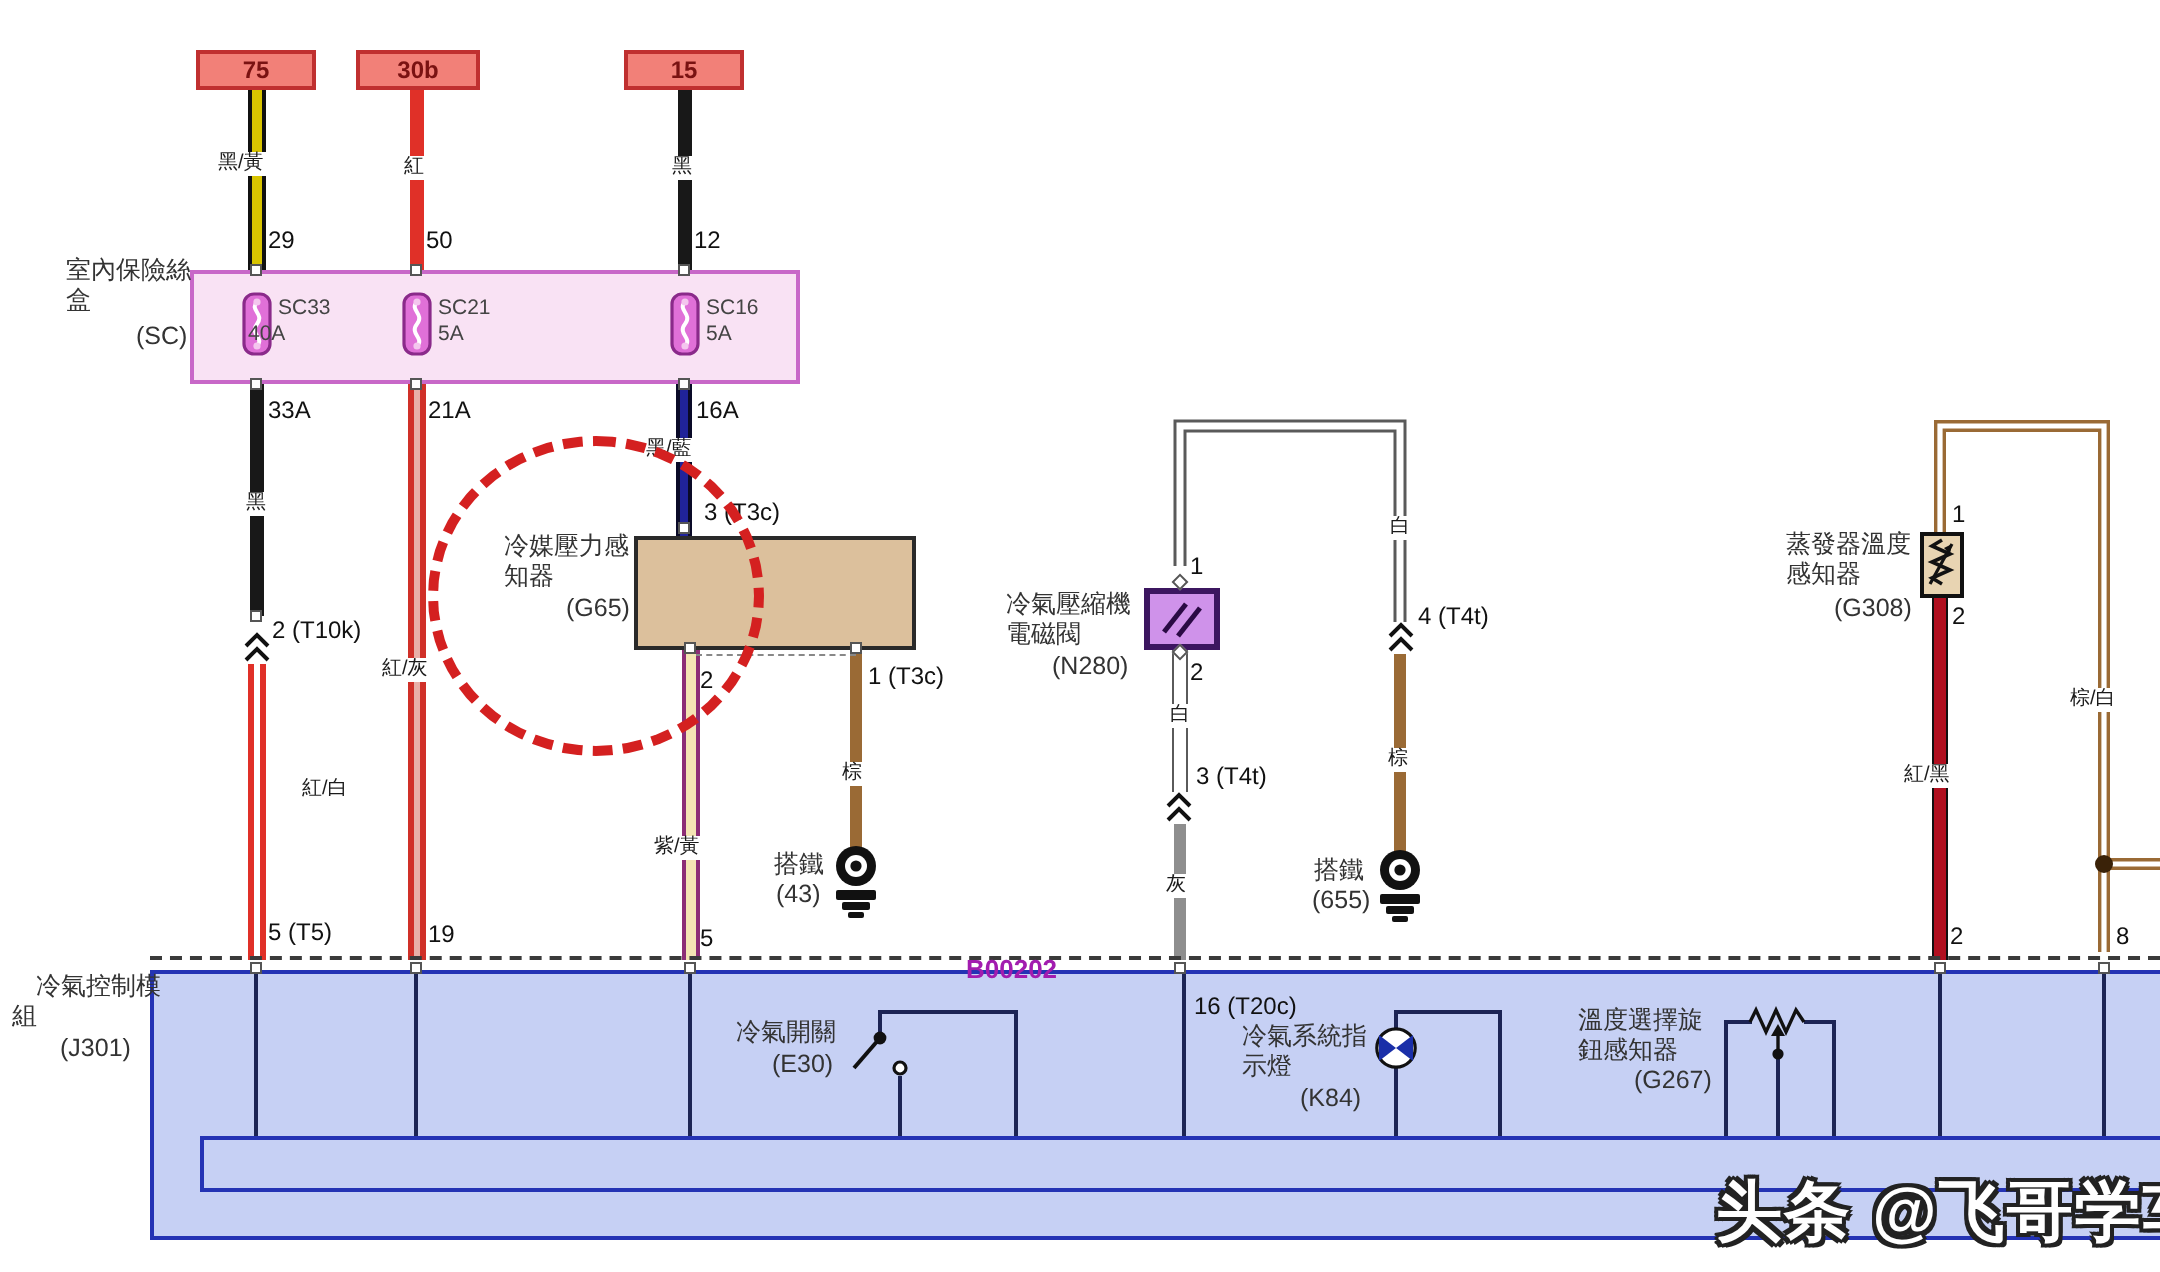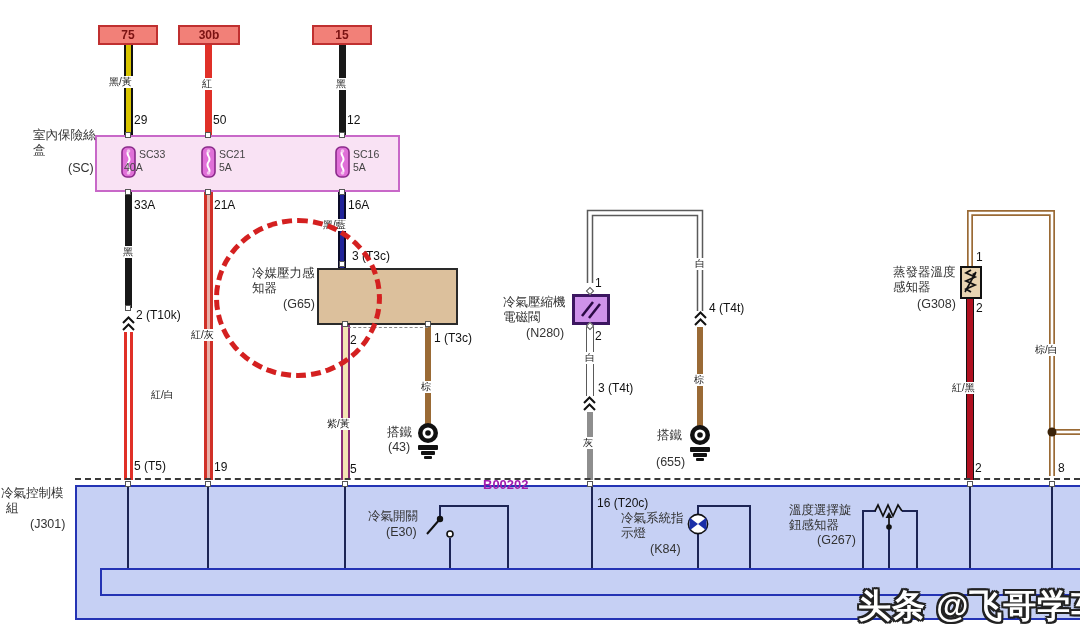--- a/index.html
+++ b/index.html
@@ -184,21 +184,21 @@
   <div class="lbl" style="left:693px;top:374px;">棕</div>
   <svg style="left:687px;top:424px;" width="26" height="38">
     <circle cx="13" cy="11" r="10" fill="#111"></circle>
       <circle cx="13" cy="11" r="5.5" fill="#fff"></circle>
       <circle cx="13" cy="11" r="2.8" fill="#111"></circle>
     <rect x="3" y="23" width="20" height="5" rx="1" fill="#111"></rect>
     <rect x="6" y="29" width="14" height="4" rx="1" fill="#111"></rect>
     <rect x="9" y="34" width="8" height="3" rx="1" fill="#111"></rect>
   </svg>
   <div class="clabel" style="left:657px;top:428px;">搭鐵</div>
-  <div class="clabel" style="left:656px;top:455px;">(655)</div>
+  <div class="clabel" style="left:656px;top:443px;">(655)</div>
 
   <svg style="left:965px;top:206px;" width="120" height="274">
     <path d="M5 62 L5 7 L87 7 L87 270" stroke="#9a6a35" stroke-width="6" fill="none"></path>
     <path d="M87 226 L118 226" stroke="#9a6a35" stroke-width="6" fill="none"></path>
     <path d="M5 62 L5 7 L87 7 L87 270" stroke="#fff" stroke-width="2.6" fill="none"></path>
     <path d="M87 226 L118 226" stroke="#fff" stroke-width="2.6" fill="none"></path>
     <circle cx="87" cy="226" r="4.5" fill="#3a2208"></circle>
   </svg>
   <div class="abs" style="left:960px;top:266px;width:22px;height:33px;background:#e8d4b2;border:2.5px solid #111;box-sizing:border-box;z-index:3;"></div>
   <svg style="left:960px;top:266px;" width="22" height="33">
@@ -215,21 +215,21 @@
   <div class="wv" style="left:966px;top:299px;width:8px;height:181px;background:#b01020;border-left:1.5px solid #111;border-right:1.5px solid #111;"></div>
   <div class="lbl" style="left:951px;top:382px;">紅/黑</div>
   <div class="pin" style="left:975px;top:461px;">2</div>
   <div class="lbl" style="left:1034px;top:344px;">棕/白</div>
   <div class="pin" style="left:1058px;top:461px;">8</div>
 
   <div class="module"></div>
   <div class="innerbox"></div>
   <div class="dashline"></div>
   <div class="buscode">B00202</div>
-  <div class="clabel" style="left:1px;top:486px;">冷氣控制模</div>
+  <div class="clabel" style="left:18px;top:486px;">冷氣控制模</div>
   <div class="clabel" style="left:6px;top:501px;">組</div>
   <div class="clabel" style="left:30px;top:517px;">(J301)</div>
 
   <div class="sq" style="left:125px;top:481px;"></div>
   <div class="sq" style="left:205px;top:481px;"></div>
   <div class="sq" style="left:342px;top:481px;"></div>
   <div class="sq" style="left:587px;top:481px;"></div>
   <div class="sq" style="left:967px;top:481px;"></div>
   <div class="sq" style="left:1049px;top:481px;"></div>
 

